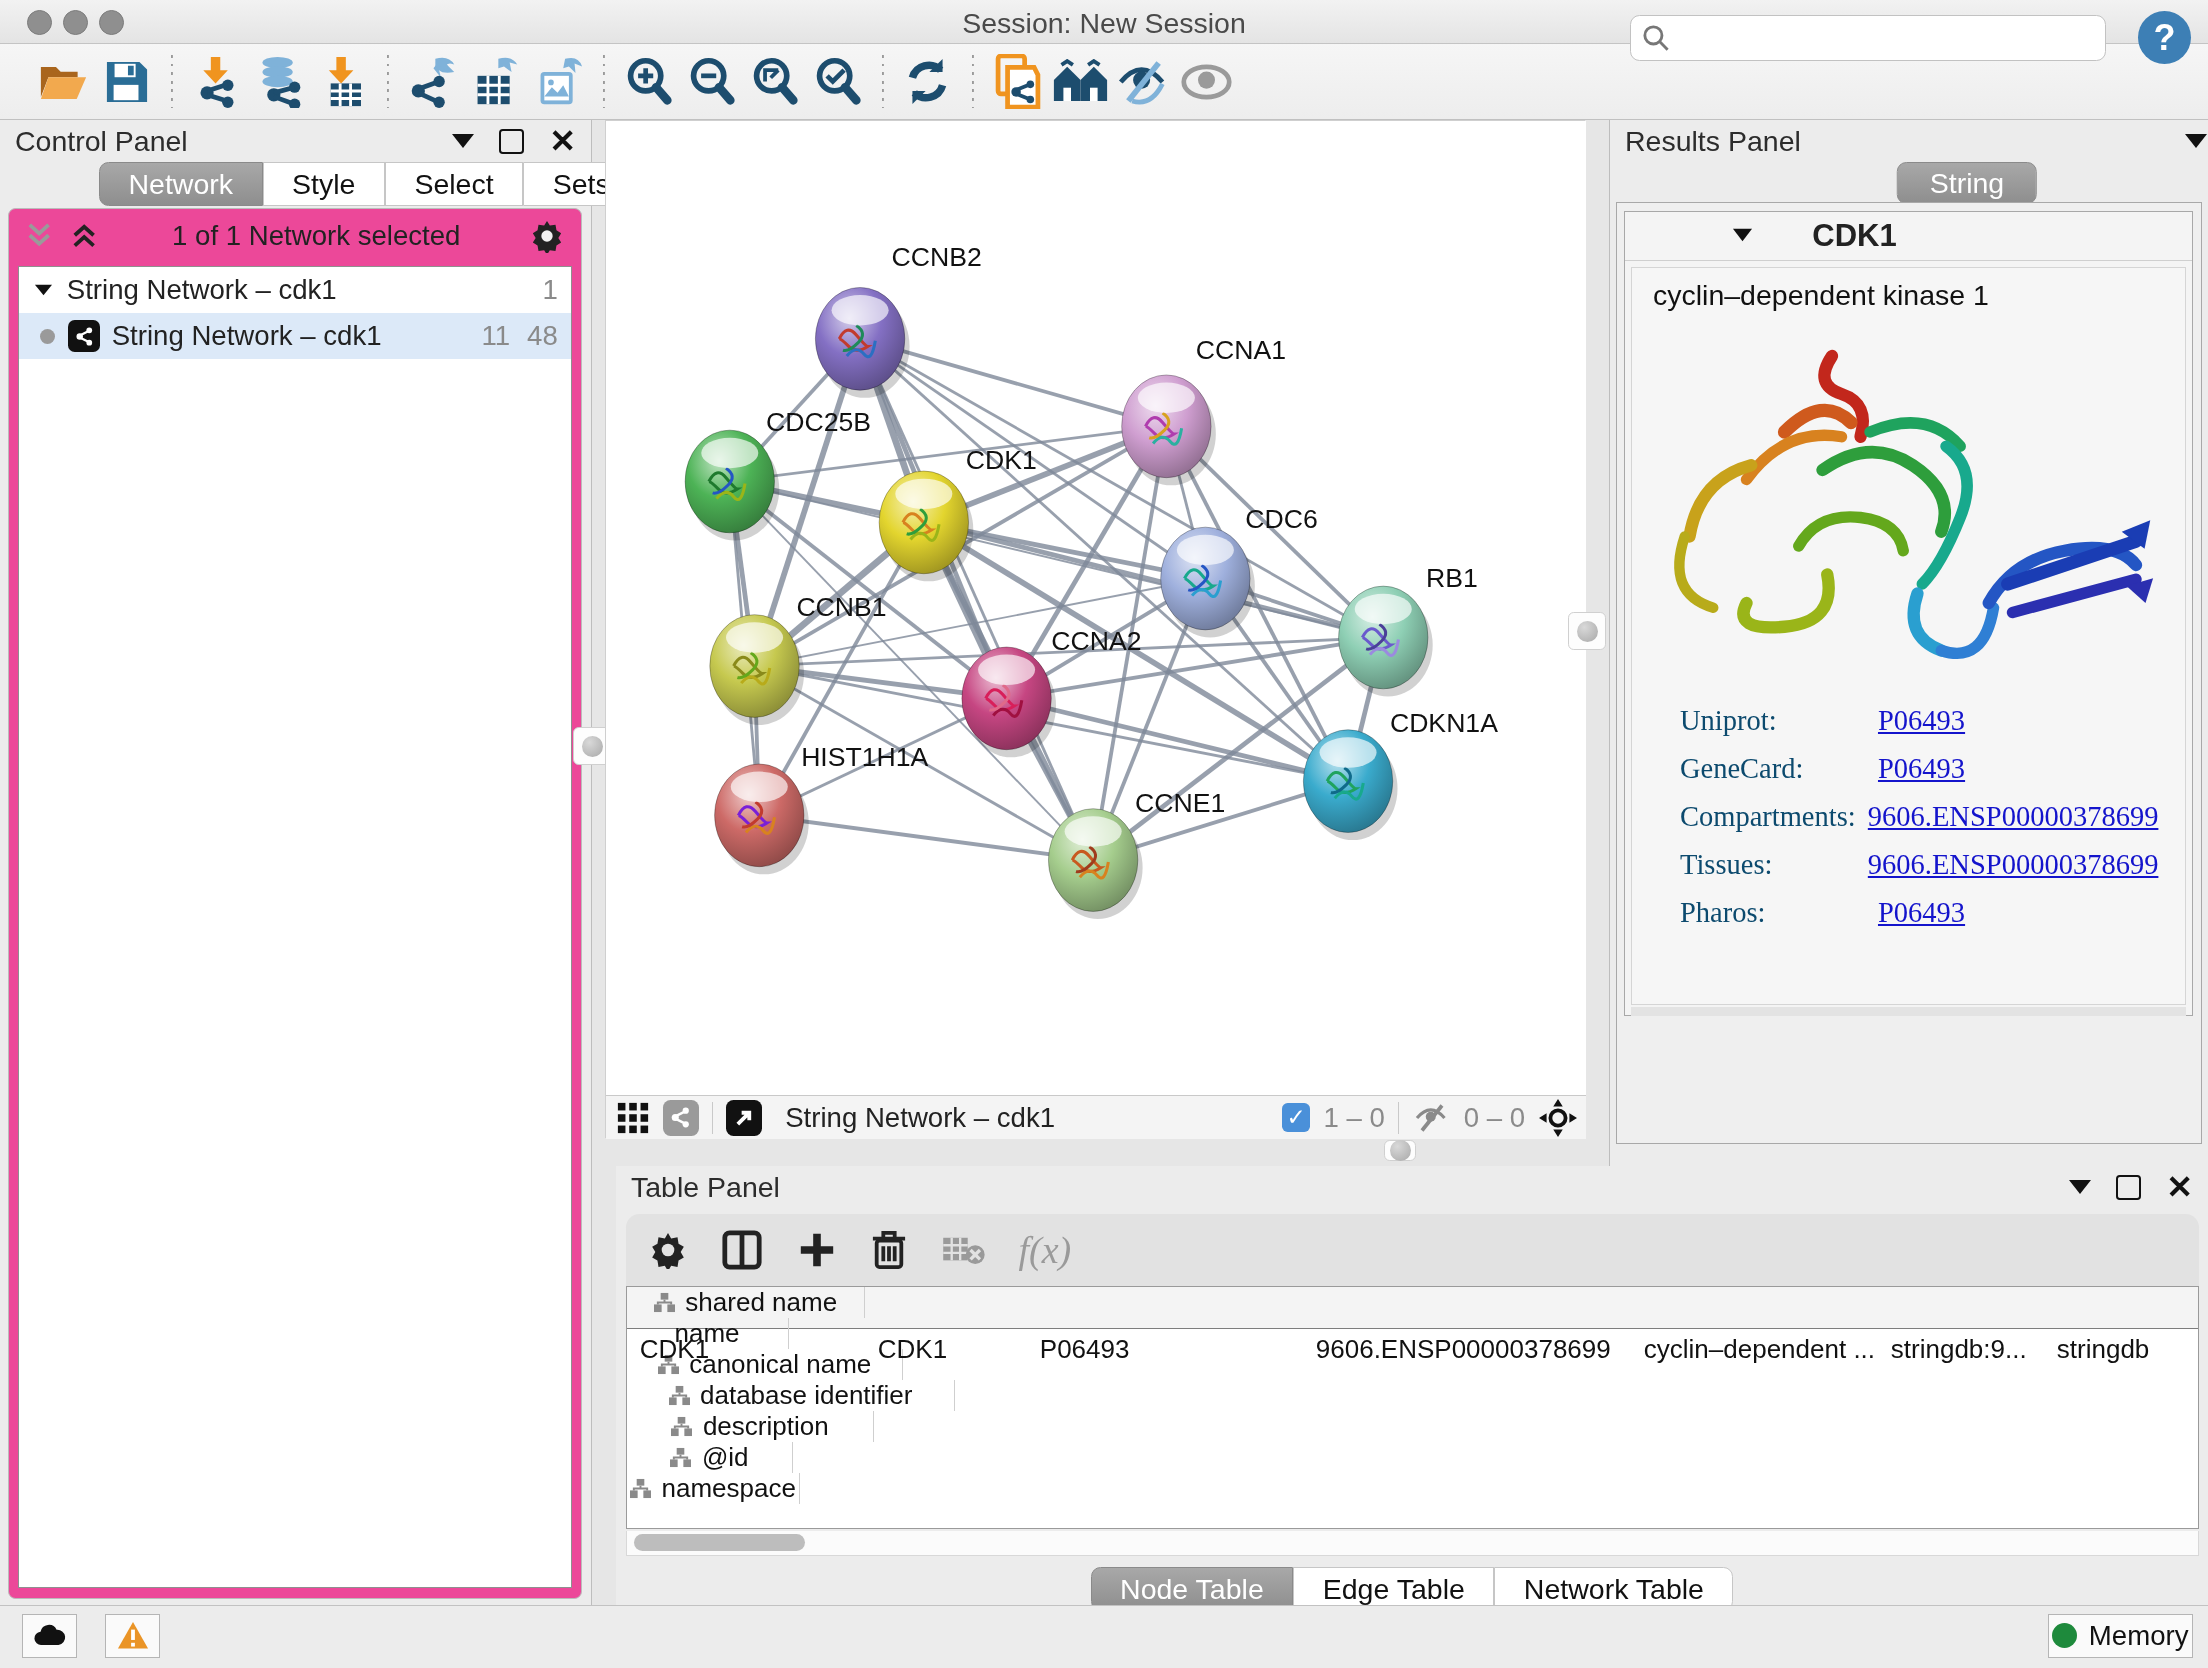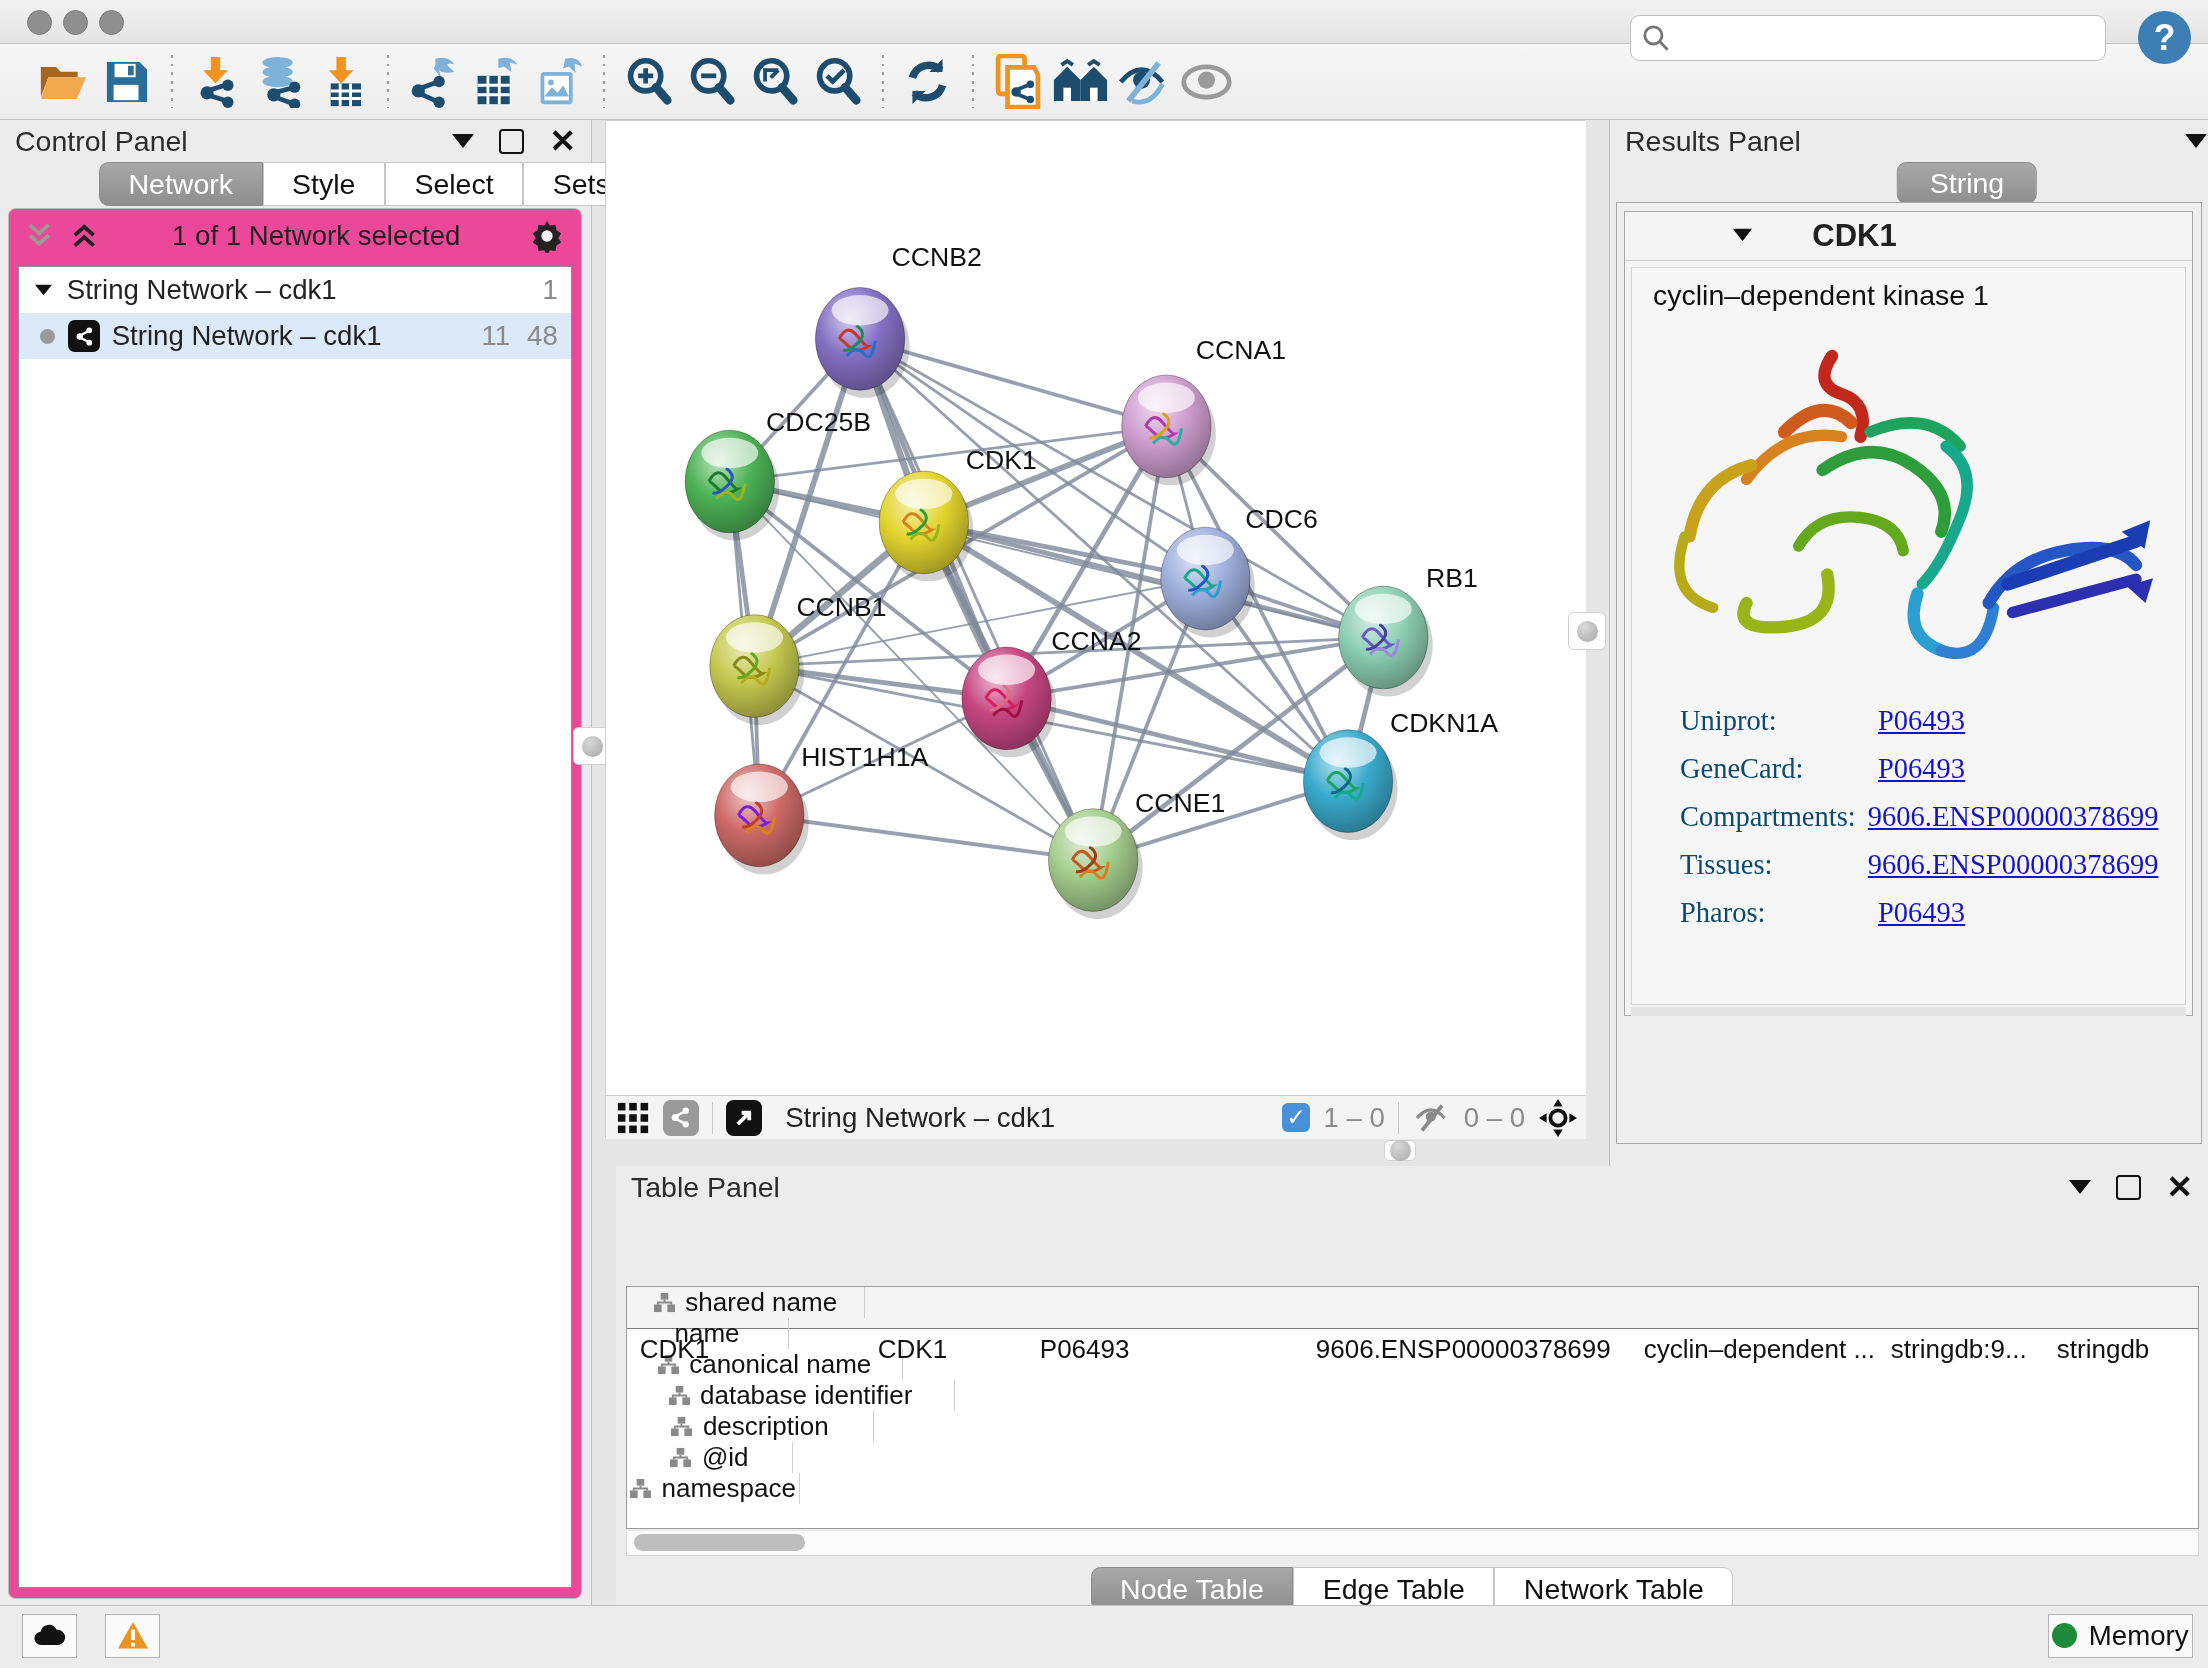--- a/index.html
+++ b/index.html
@@ -135,20 +135,21 @@
   svg { display:block; }
   text { font-family:"Liberation Sans", sans-serif; }
 </style>
 </head>
 <body>
 
 <div id="title-bar">
   <div class="traffic" style="left:27px"></div>
   <div class="traffic" style="left:63px"></div>
   <div class="traffic" style="left:99px"></div>
+  <div id="win-title">Session: New Session</div>
 </div>
 
 <div id="toolbar">
   <div class="tb-icon">
     <svg width="49" height="42" viewBox="0 0 52 44">
         <path d="M2 6h16l5 5h18v6H10L2 38z" fill="#a9651d"></path>
         <path d="M10 17h40L40 40H2z" fill="#f2a94e"></path>
       </svg>
   </div>
   <div class="tb-icon">
@@ -700,20 +701,44 @@
   </div>
 
   <div id="table-panel">
     <div class="panel-head">
       <span>Table Panel</span>
       <span class="panel-ctrls">
         <span class="tri-down"></span>
         <span class="float-sq"></span>
         <span class="close-x">✕</span>
       </span>
+    </div>
+    <div id="tp-toolbar">
+      <svg width="38" height="38" viewBox="0 0 36 36">
+          <path fill="#222" d="M18 2l3 5 6-1 1 6 5 3-3 5 3 5-5 3-1 6-6-1-3 5-3-5-6 1-1-6-5-3 3-5-3-5 5-3 1-6 6 1z"></path>
+          <circle cx="18" cy="18" r="6" fill="#e2e2e2"></circle>
+        </svg>
+      <svg width="42" height="42" viewBox="0 0 44 44">
+          <rect x="4" y="4" width="36" height="36" rx="5" fill="none" stroke="#222" stroke-width="5"></rect>
+          <path d="M22 4v36" stroke="#222" stroke-width="5"></path>
+        </svg>
+      <svg width="40" height="40" viewBox="0 0 42 42">
+          <path d="M17 4h8v13h13v8H25v13h-8V25H4v-8h13z" fill="#222"></path>
+        </svg>
+      <svg width="36" height="42" viewBox="0 0 38 44">
+          <rect x="6" y="12" width="26" height="28" rx="3" fill="none" stroke="#222" stroke-width="4"></rect>
+          <path d="M2 10h34M13 10V4h12v6M13 18v16M19 18v16M25 18v16" stroke="#222" stroke-width="4" fill="none"></path>
+        </svg>
+      <svg width="44" height="32" viewBox="0 0 46 34">
+          <rect x="2" y="4" width="26" height="24" fill="#9a9a9a"></rect>
+          <path d="M2 12h26M2 20h26M11 4v24M20 4v24" stroke="#e2e2e2" stroke-width="2.5"></path>
+          <circle cx="36" cy="22" r="10" fill="#9a9a9a"></circle>
+          <path d="M31 17l10 10M41 17l-10 10" stroke="#e2e2e2" stroke-width="3.5"></path>
+        </svg>
+      <span id="tp-fx">f(x)</span>
     </div>
     <div id="tp-table">
       <div id="tp-header">
           <div class="th" style="width: 238px;">
             <svg width="23" height="21" viewBox="0 0 24 22">
               <g fill="#8a8a8a">
                 <rect x="8" y="1" width="8" height="7"></rect>
                 <rect x="1" y="13" width="8" height="8"></rect>
                 <rect x="15" y="13" width="8" height="8"></rect>
                 <path d="M12 8v3M5 13v-2h14v2" stroke="#8a8a8a" stroke-width="2" fill="none"></path>

